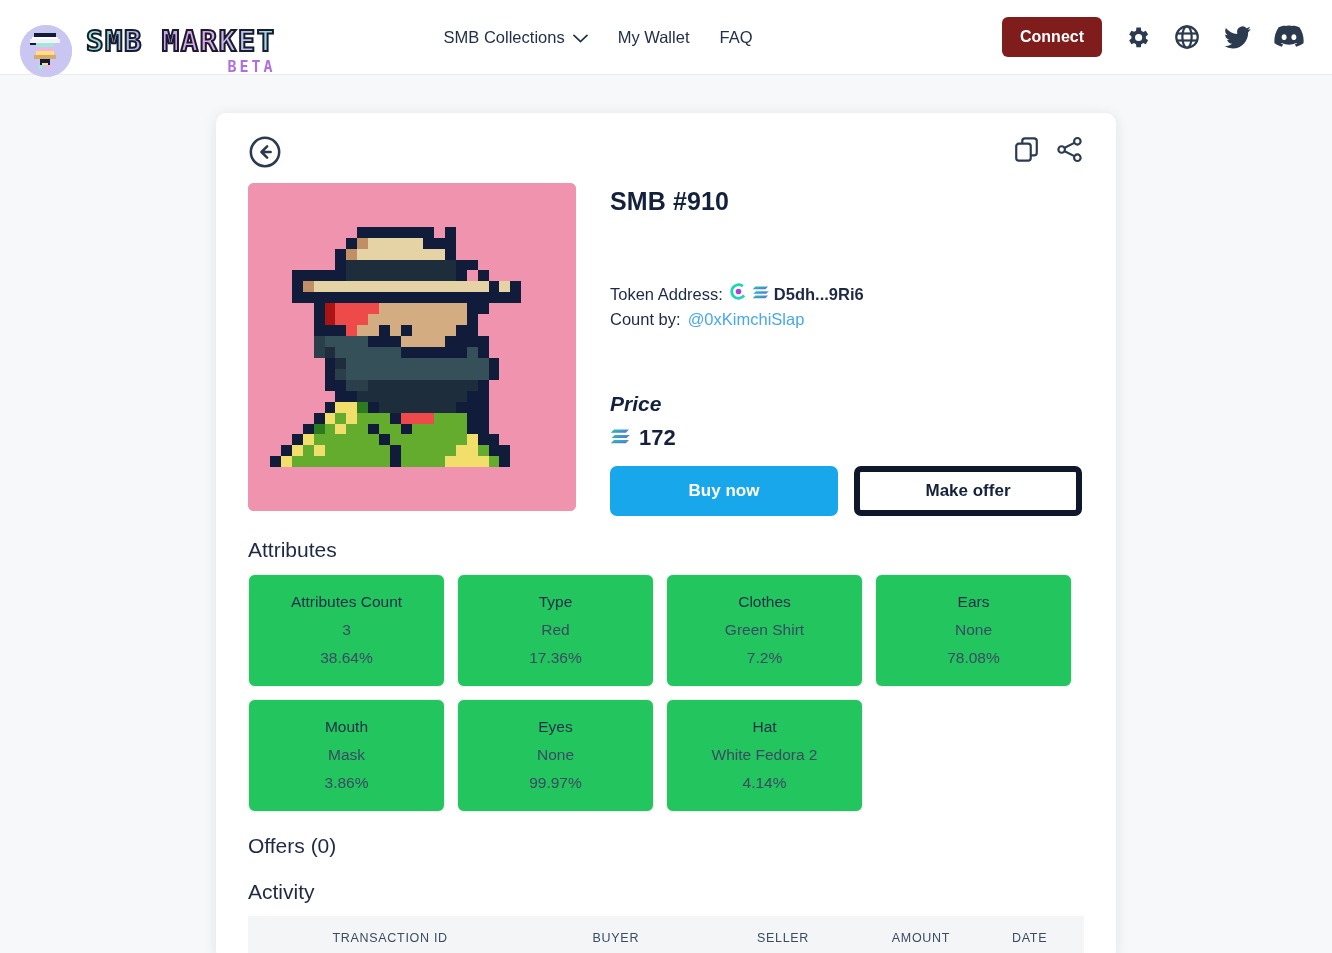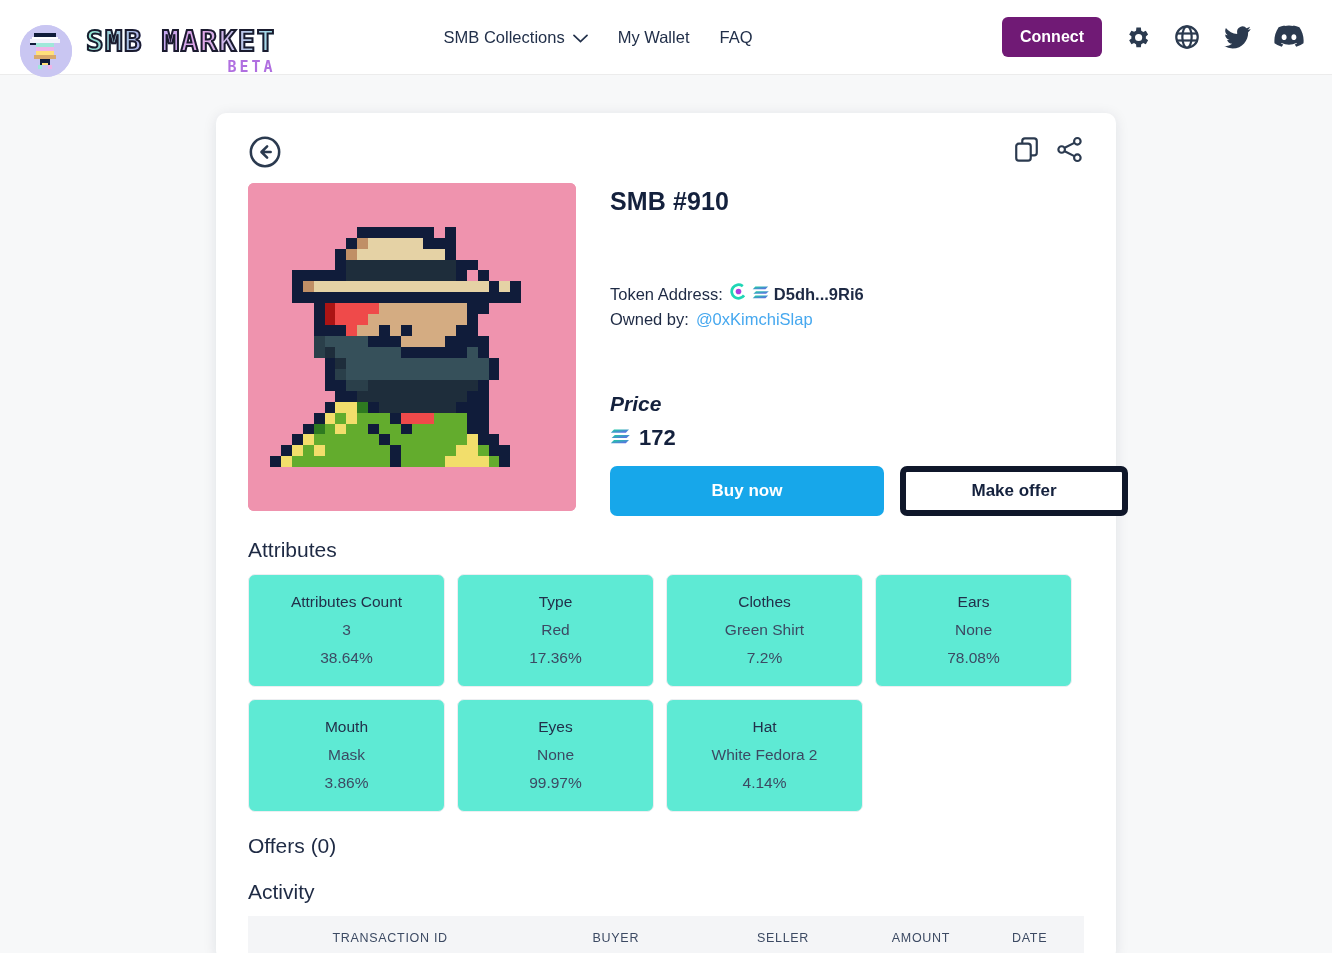--- a/index.html
+++ b/index.html
@@ -44,21 +44,21 @@
     display: flex; align-items: center; gap: 30px;
     margin-left: 168px;
   }
   .nav-link {
     font-size: 16.5px; color: #22304a; font-weight: 400;
     cursor: pointer; display: flex; align-items: center; gap: 8px;
     white-space: nowrap;
   }
   .nav-right { margin-left: auto; display: flex; align-items: center; gap: 22px; }
   .connect-btn {
-    background: #701a75; color: #fff; border: none; border-radius: 6px;
+    background: #7f1d1d; color: #fff; border: none; border-radius: 6px;
     font-family: "Liberation Sans", sans-serif;
     font-size: 16px; font-weight: 700; padding: 11px 18px; cursor: pointer;
   }
   .nav-icon { cursor: pointer; display: flex; align-items: center; }
 
   
   .page { width: 100%; height: 878px; overflow: hidden; padding-top: 38px; }
   .card {
     width: 900px; margin: 0 auto; background: #fff;
     border-radius: 10px; box-shadow: 0 2px 14px rgba(20,33,61,.10);
@@ -83,28 +83,28 @@
   .addr-chip { display: inline-flex; align-items: flex-end; gap: 5px; font-weight: 600; color: #1e2a44; }
   .owner-link { color: #46a8ef; cursor: pointer; }
   .price-head { margin-top: 60px; font-size: 21px; font-weight: 700; font-style: italic; }
   .price-val { display: flex; align-items: center; gap: 9px; margin-top: 9px; font-size: 22px; font-weight: 700; }
   .cta-row { display: flex; gap: 16px; margin-top: 15px; }
   .btn {
     height: 50px; border-radius: 7px; font-size: 17px; font-weight: 700;
     font-family: "Liberation Sans", sans-serif; cursor: pointer;
     display: flex; align-items: center; justify-content: center;
   }
-  .btn-primary { width: 274px; background: #17a7ea; color: #fff; border: none; }
+  .btn-primary { width: 228px; background: #17a7ea; color: #fff; border: none; }
   .btn-ghost { width: 228px; background: #fff; color: #14213d; border: 6px solid #0f172a; }
 
   
   .sec-title { font-size: 21px; font-weight: 400; color: #1e2a44; margin: 22px 0 12px; }
   .attr-grid { display: flex; flex-wrap: wrap; gap: 12px; }
   .attr-card {
-    width: 197px; background: #5eead4; border: 1px solid #eceef1; border-radius: 7px;
+    width: 197px; background: #22c55e; border: 1px solid #eceef1; border-radius: 7px;
     padding: 13px 6px 14px; text-align: center; line-height: 28px;
   }
   .attr-k { font-size: 15.5px; color: #22304a; }
   .attr-v { font-size: 15.5px; color: #3c4a63; }
   .attr-p { font-size: 15.5px; color: #3c4a63; }
 
   
   .act-table { width: 836px; margin-top: 12px; border-collapse: collapse; }
   .act-table thead th {
     background: #f4f5f7; font-size: 12.5px; letter-spacing: .7px;
@@ -591,21 +591,21 @@
                     </defs>
                   <path d="M4 1h15l-3.2 3.2H.8z" fill="url(#sg1)"></path>
                   <path d="M.8 6.4h15L12.6 9.6H-2.4z" transform="translate(4,0)" fill="url(#sg1)"></path>
                   <path d="M4 11.6h15l-3.2 3.2H.8z" fill="url(#sg1)"></path>
                 </svg>
               </span>
               <span>D5dh...9Ri6</span>
             </span>
           </div>
           <div class="meta-row">
-            <span class="meta-label">Owned by:</span>
+            <span class="meta-label">Count by:</span>
             <span class="owner-link">@0xKimchiSlap</span>
           </div>
         </div>
 
         <div class="price-head">Price</div>
         <div class="price-val">
           <span>
             <svg width="20" height="17" viewBox="0 0 20 16">
               <defs>
                   <linearGradient id="sg2" x1="0" y1="0" x2="1" y2="1">

